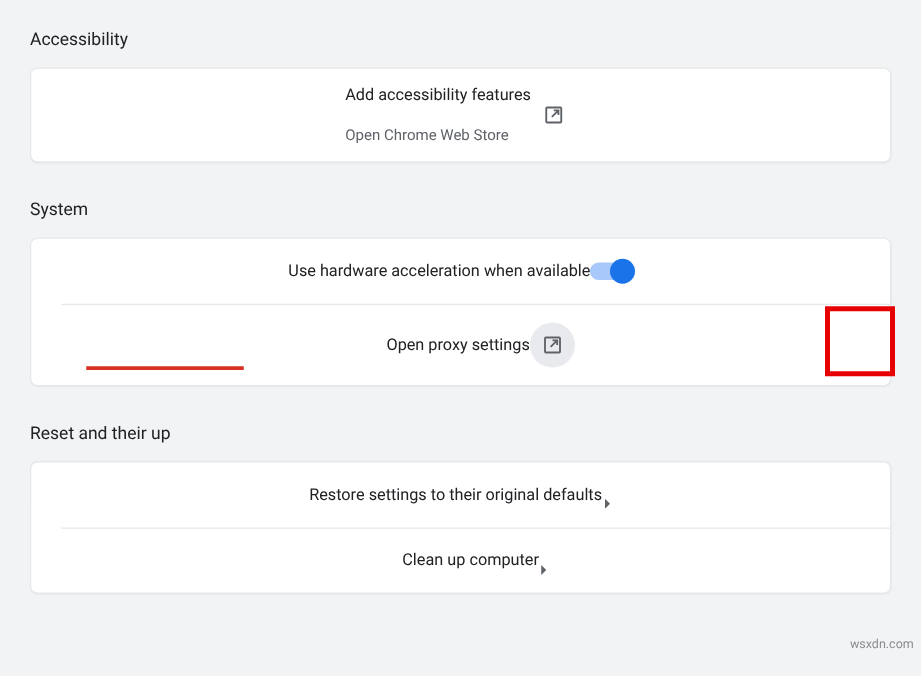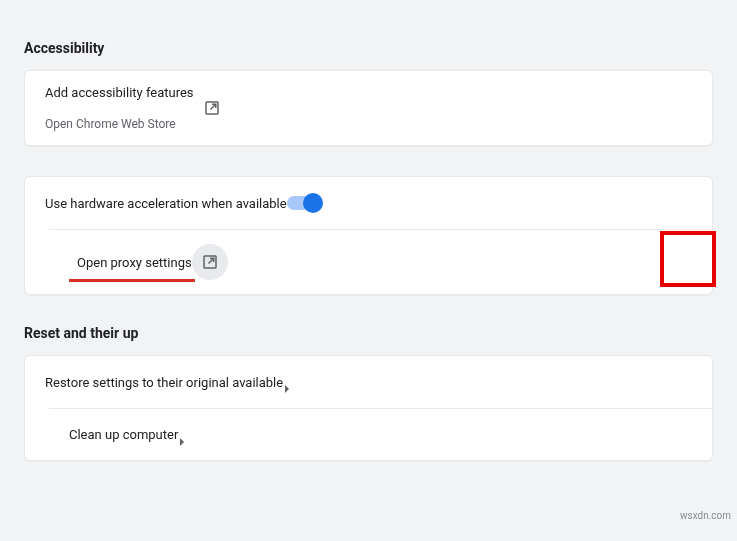--- a/index.html
+++ b/index.html
@@ -11,38 +11,37 @@
       font-family: 'Segoe UI', Roboto, Arial, sans-serif;
       background: #f1f3f4;
       width: 737px;
       height: 541px;
       padding: 24px;
       position: relative;
       color: #202124;
     }
     .section-heading {
       font-size: 14px;
-      font-weight: 700;
+      font-weight: 400;
       color: #202124;
       margin-bottom: 14px;
-      margin-top: 16px;
     }
     .section {
       margin-bottom: 30px;
     }
     .card {
       background: #fff;
       border: 1px solid #e7e8e9;
       border-radius: 6px;
       box-shadow: 0 0.5px 1px rgba(0,0,0,0.04);
     }
     .row {
       display: flex;
       align-items: center;
-      justify-content: flex-start;
+      justify-content: center;
       padding: 14px 20px;
       min-height: 52px;
     }
     .row + .row {
       border-top: 1px solid #e7e8e9;
       margin-left: 24px;
     }
     .row-label {
       font-size: 13px;
       color: #202124;
@@ -143,20 +142,21 @@
         <svg class="open-icon-svg" viewBox="0 0 24 24">
           <rect x="4" y="4" width="16" height="16" rx="1" stroke="#5f6368" fill="none"></rect>
           <path d="M10 14 L17 7 M12 7 H17 V12" stroke="#5f6368" fill="none"></path>
         </svg>
       </div>
     </div>
   </div>
 </div>
 
 <div class="section">
+  <div class="section-heading">System</div>
   <div class="card" style="position:relative;">
     <div class="row">
       <div class="row-label">Use hardware acceleration when available</div>
       <div class="toggle">
         <div class="toggle-knob"></div>
       </div>
     </div>
     <div class="row row-proxy" style="min-height:60px;">
       <div class="row-label">Open proxy settings</div>
       <div class="underline-red"></div>
@@ -168,21 +168,21 @@
       </div>
       <div class="red-box" style="right:-4px; top:1px;"></div>
     </div>
   </div>
 </div>
 
 <div class="section" style="margin-bottom:10px;">
   <div class="section-heading">Reset and their up</div>
   <div class="card">
     <div class="row">
-      <div class="row-label">Restore settings to their original available</div>
+      <div class="row-label">Restore settings to their original defaults</div>
       <div class="arrow-icon">
         <svg viewBox="0 0 8 8">
             <path d="M2 0 L6 4 L2 8 Z"></path>
           </svg>
       </div>
     </div>
     <div class="row">
       <div class="row-label">Clean up computer</div>
       <div class="arrow-icon">
         <svg viewBox="0 0 8 8">

